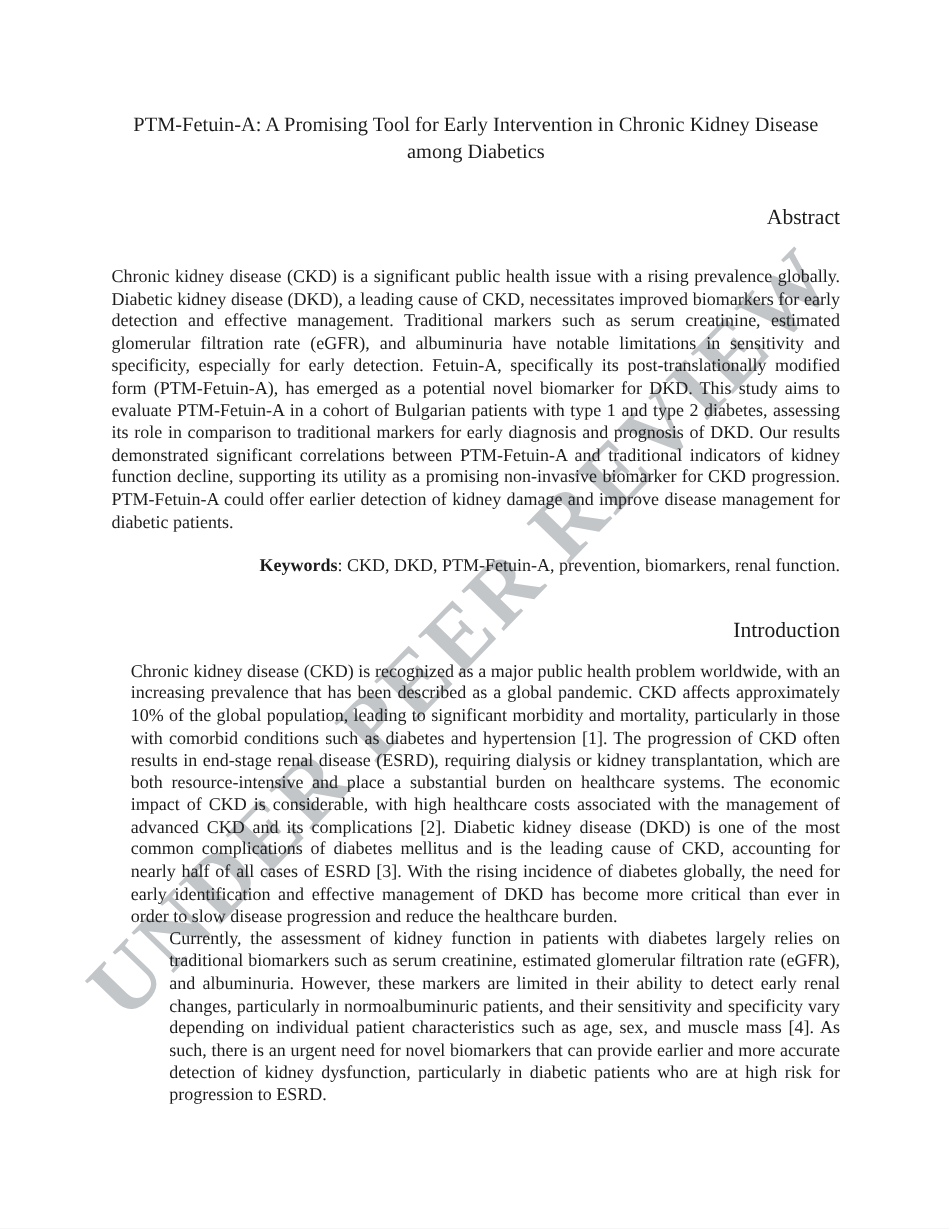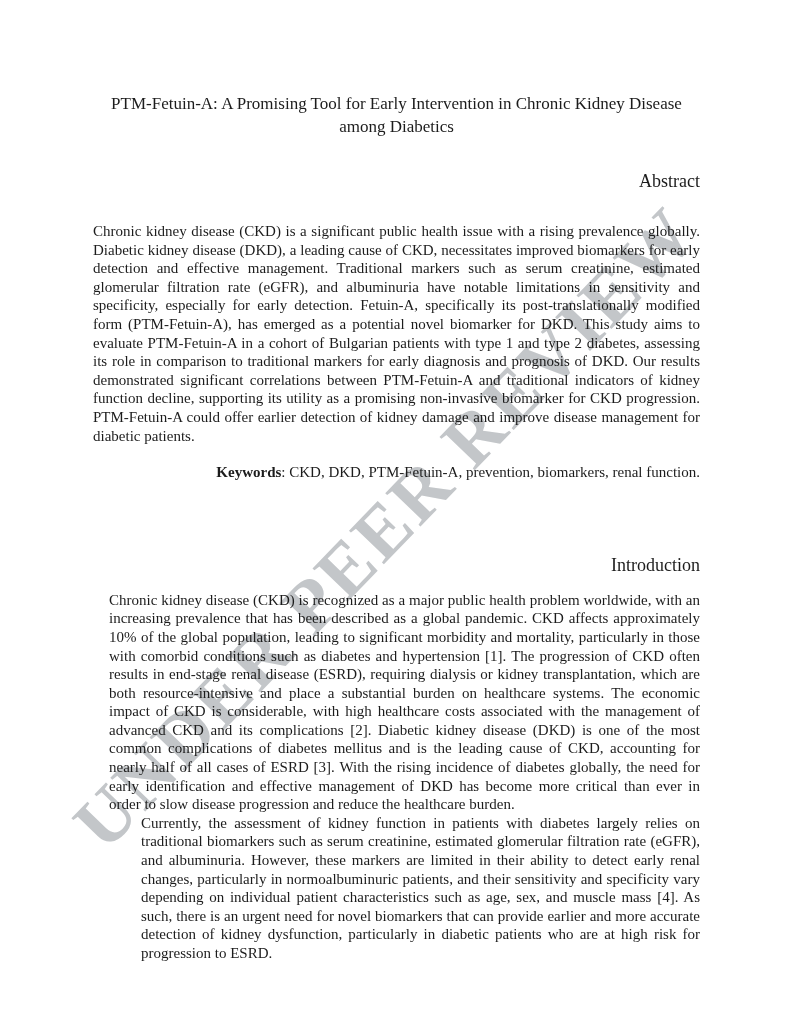--- a/index.html
+++ b/index.html
@@ -68,21 +68,21 @@
   .keywords-line {
     margin-top: 18px;
     font-size: 15px;
     line-height: 18.6px;
     text-align: right;
   }
   .keywords-label {
     font-weight: bold;
   }
   .introduction-heading {
-    margin-top: 74px;
+    margin-top: 34px;
   }
   .introduction-para-1 {
     margin-top: 17px;
     margin-left: 16px;
   }
   .introduction-para-2 {
     margin-top: 0;
     margin-left: 48px;
   }
 </style>

